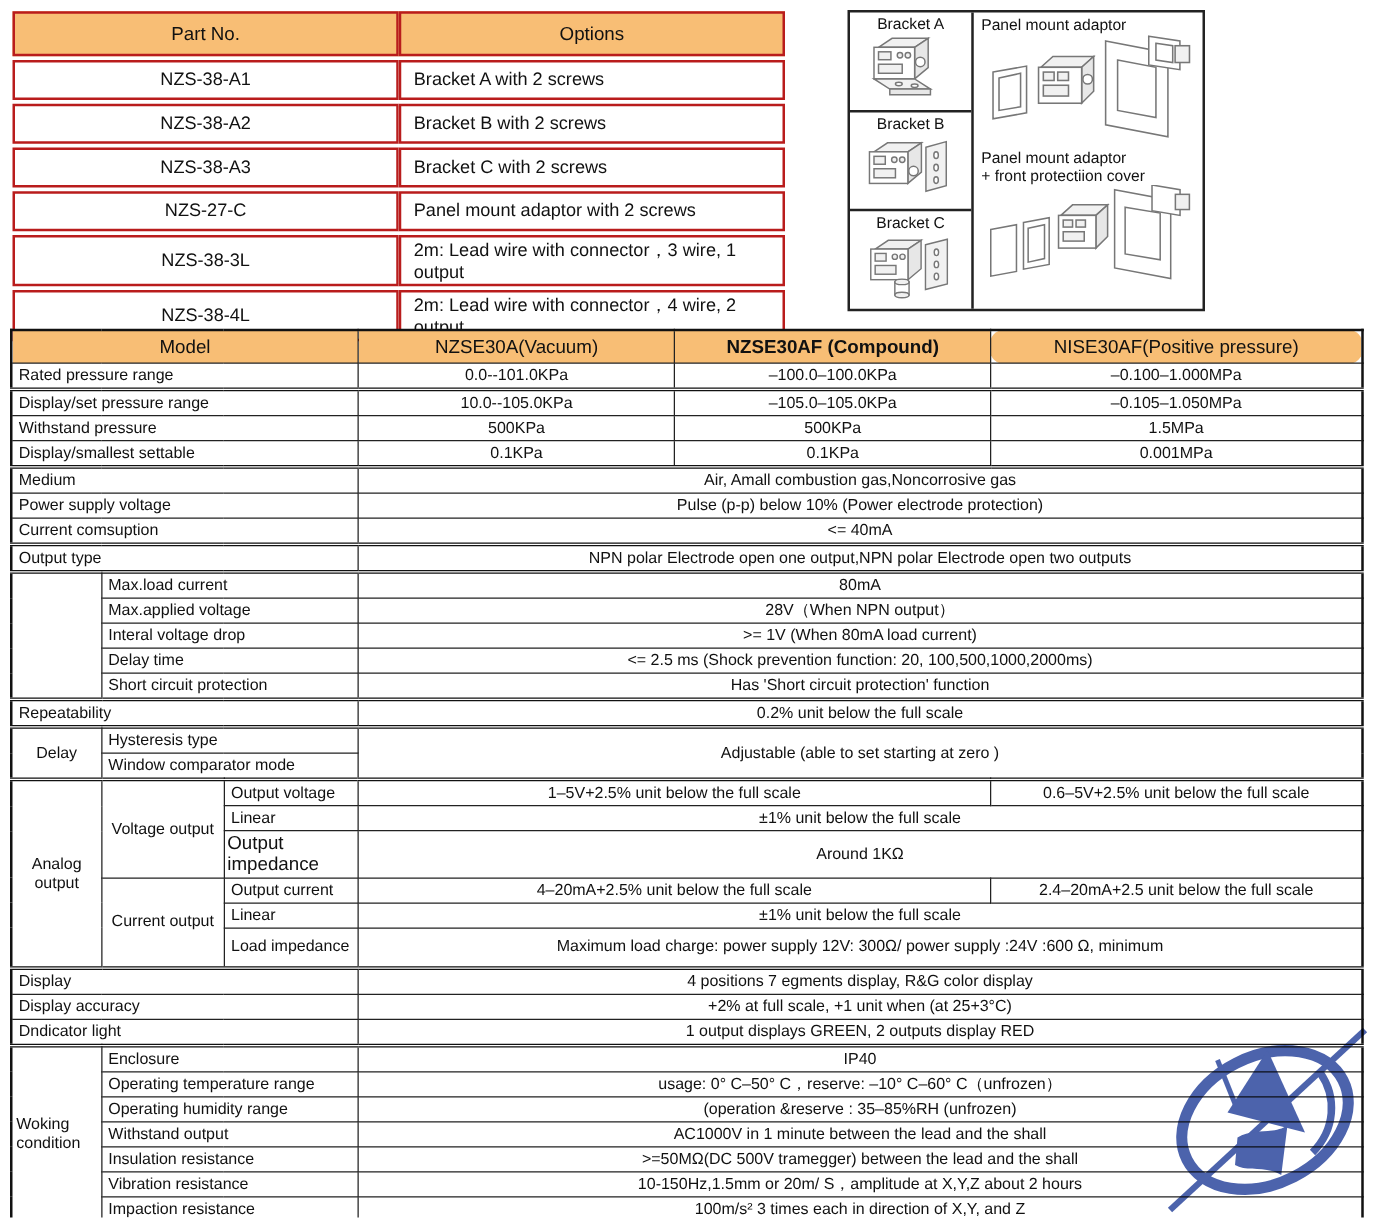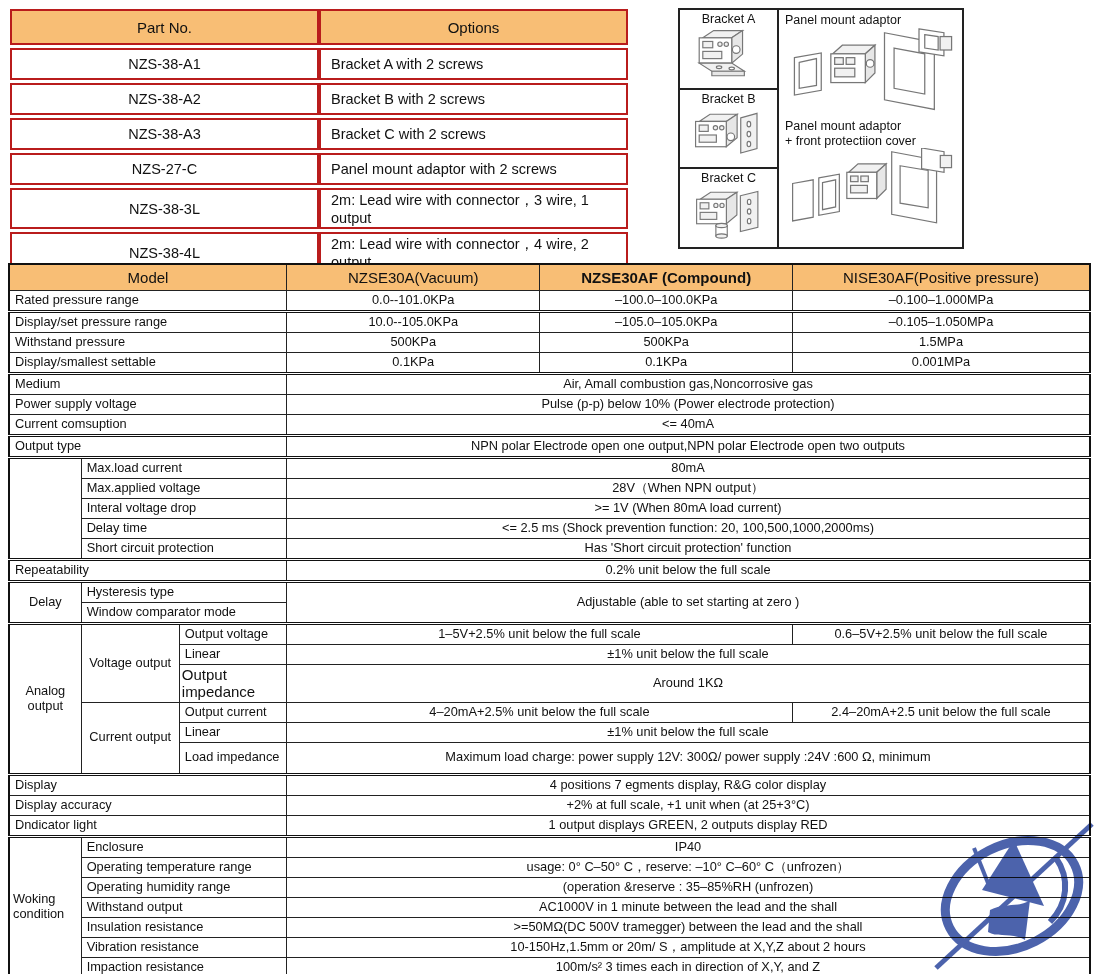--- a/index.html
+++ b/index.html
@@ -192,21 +192,21 @@
         <col style="width:107px">
       <col style="width:253px">
         <col style="width:252px">
         <col style="width:297px">
     </colgroup>
   <thead>
         <tr>
           <th colspan="3" style="background: rgb(248, 190, 117);">Model</th>
           <th style="background: rgb(248, 190, 117);">NZSE30A(Vacuum)</th>
           <th style="background: rgb(248, 190, 117); font-weight: bold;">NZSE30AF (Compound)</th>
-          <th style="background: rgb(248, 190, 117);">NISE30AF(Positive pressure)</th>
+          <th style="background: rgb(248, 190, 117); border-radius: 11px;">NISE30AF(Positive pressure)</th>
         </tr>
       </thead>
       <tbody>
         <tr class="sec">
           <td colspan="3" class="al">Rated pressure range</td>
           <td class="">0.0--101.0KPa</td>
           <td class="">–100.0–100.0KPa</td>
           <td class="">–0.100–1.000MPa</td>
         </tr>
         <tr>

